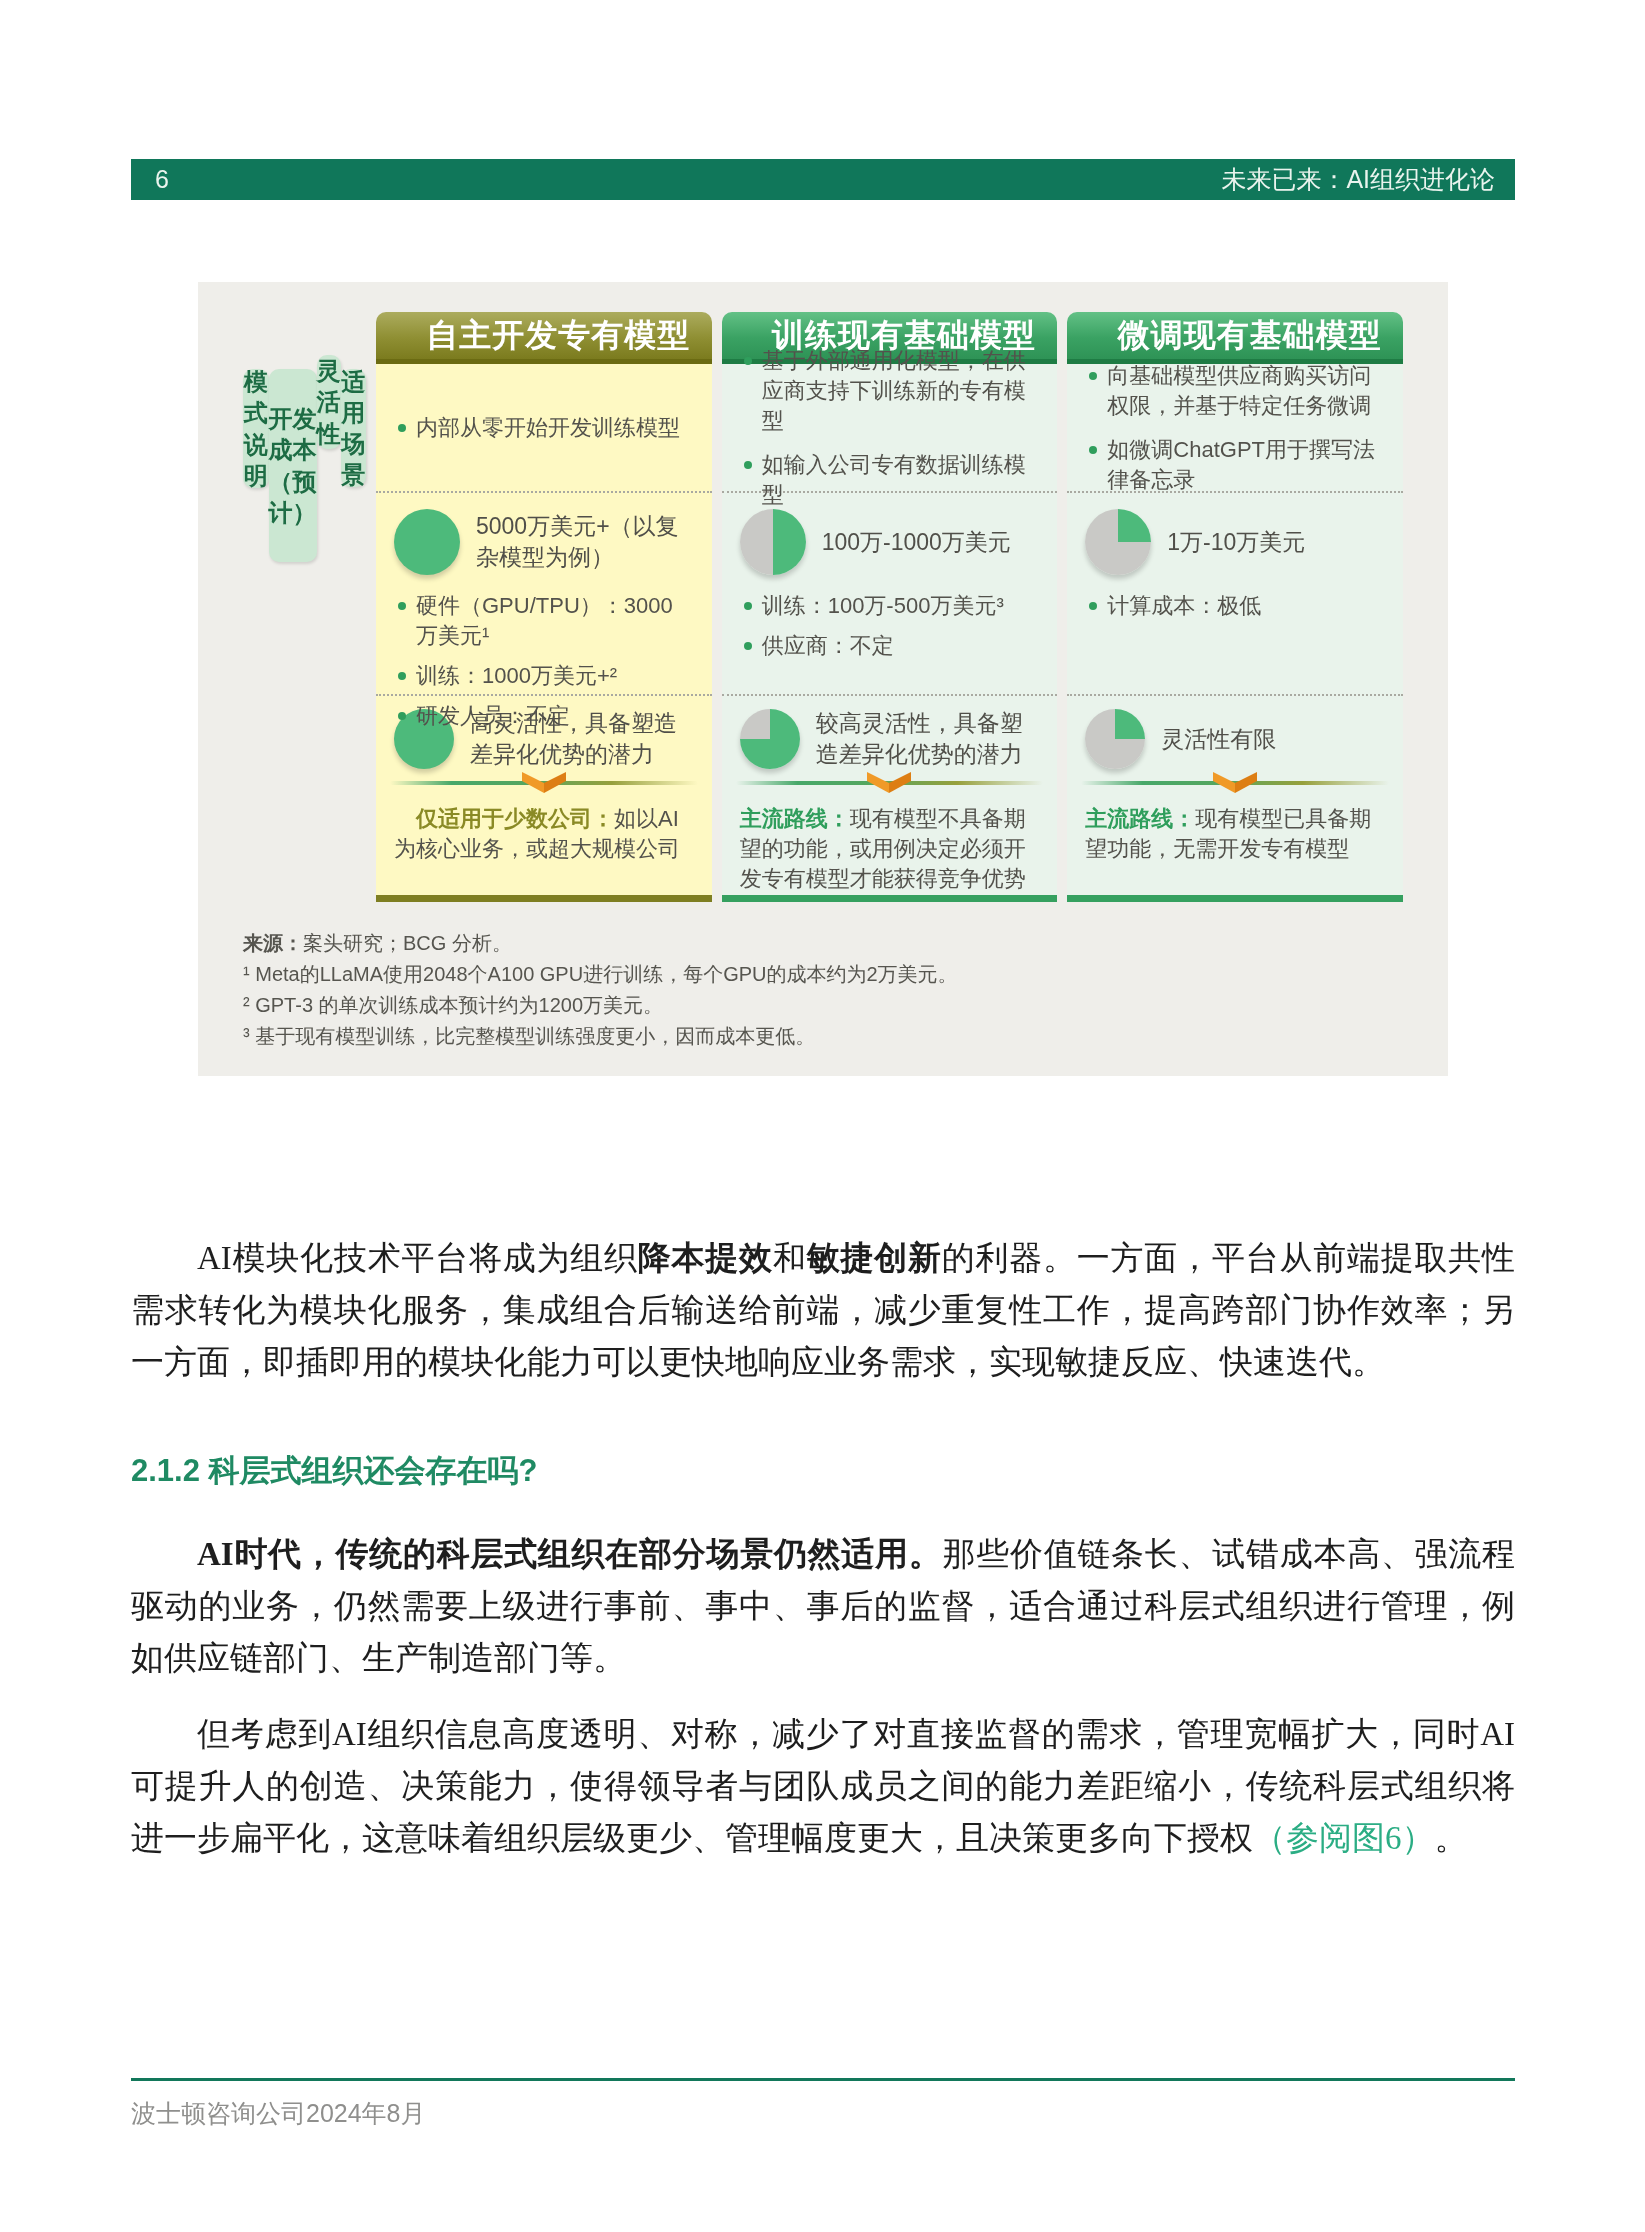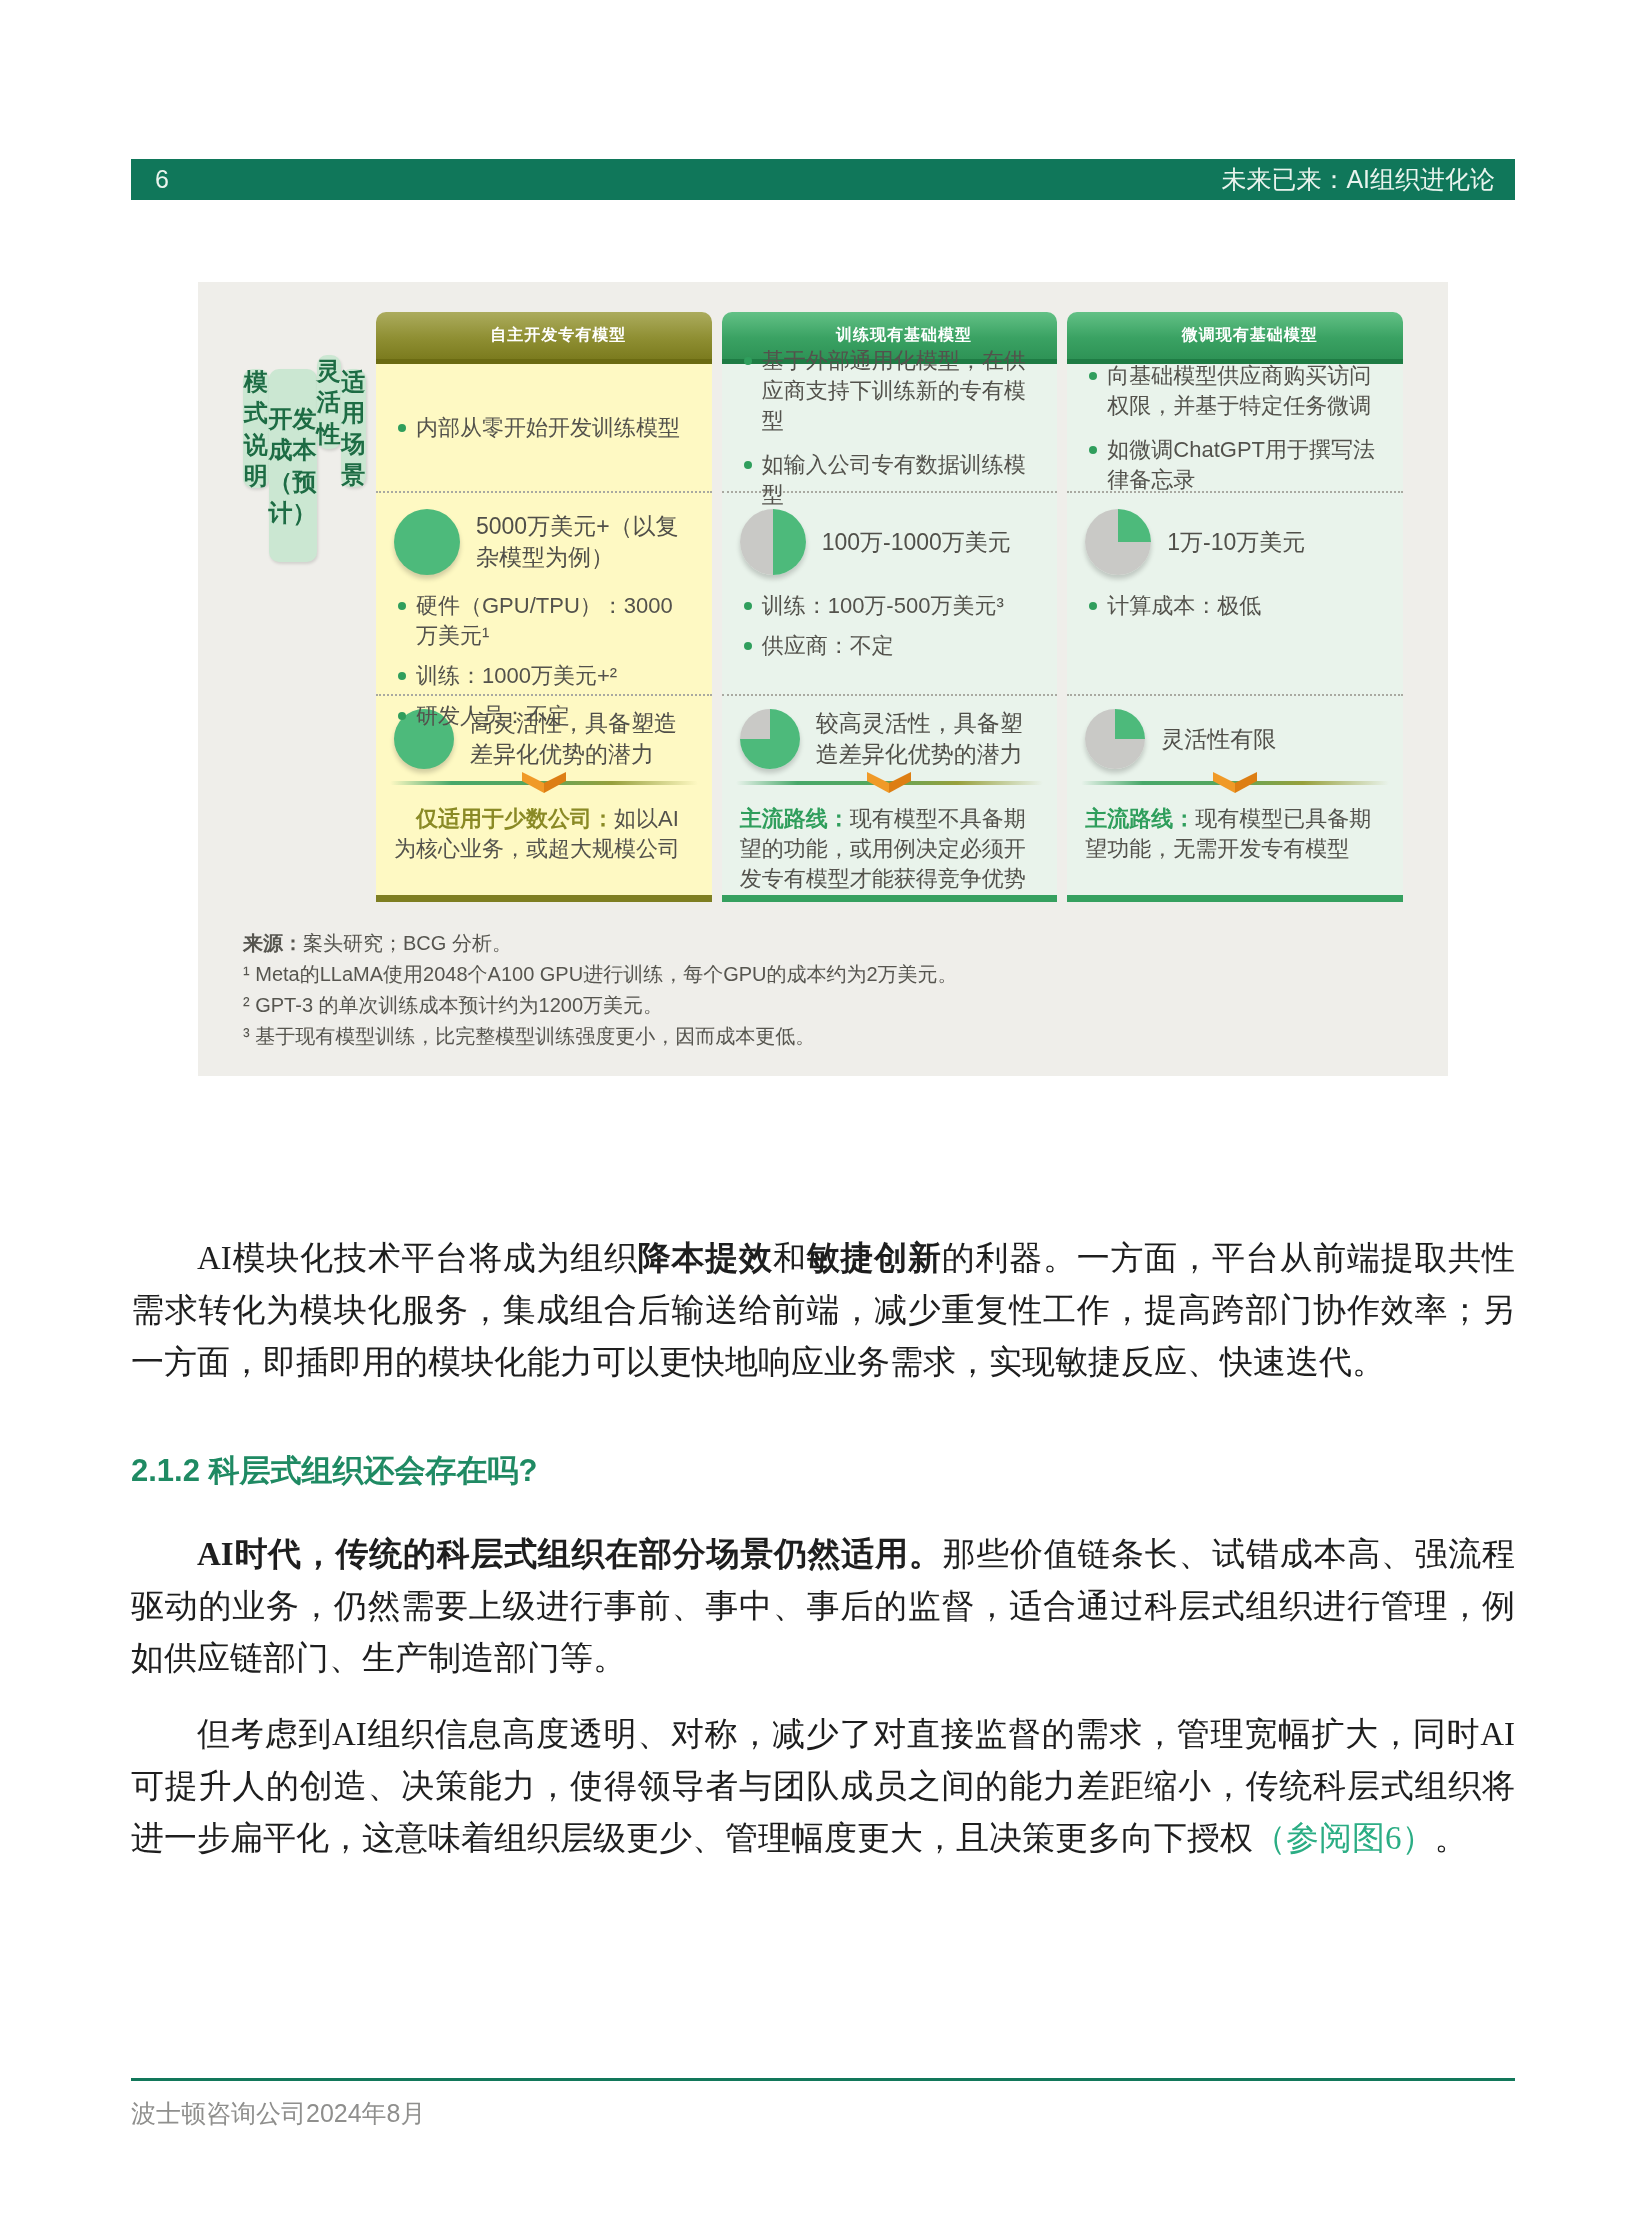--- a/index.html
+++ b/index.html
@@ -38,21 +38,21 @@
     display:flex; align-items:center; justify-content:center; text-align:center;
     font-size:24px; font-weight:700; color:#1D6C44; line-height:1.3;
     white-space:pre-line;
   }
 
   
   .path-card { display:flex; flex-direction:column; }
   .path-header {
     height:52px; border-radius:10px 10px 0 0;
     display:flex; align-items:center; justify-content:center;
-    color:#ffffff; font-size:16px; font-weight:700; letter-spacing:1px;padding-left:29px;
+    color:#ffffff; font-size:32px; font-weight:700; letter-spacing:1px;padding-left:29px;
   }
   .olive .path-header {
     background:linear-gradient(180deg,#ACAC5E 0%,#8F8F33 55%,#7B7B1E 100%);
     border-bottom:5px solid #6B6B12;
   }
   .green .path-header {
     background:linear-gradient(180deg,#63C186 0%,#3AA263 55%,#2E9356 100%);
     border-bottom:5px solid #1E7C44;
   }
   .path-body { flex:1; display:flex; flex-direction:column; }

